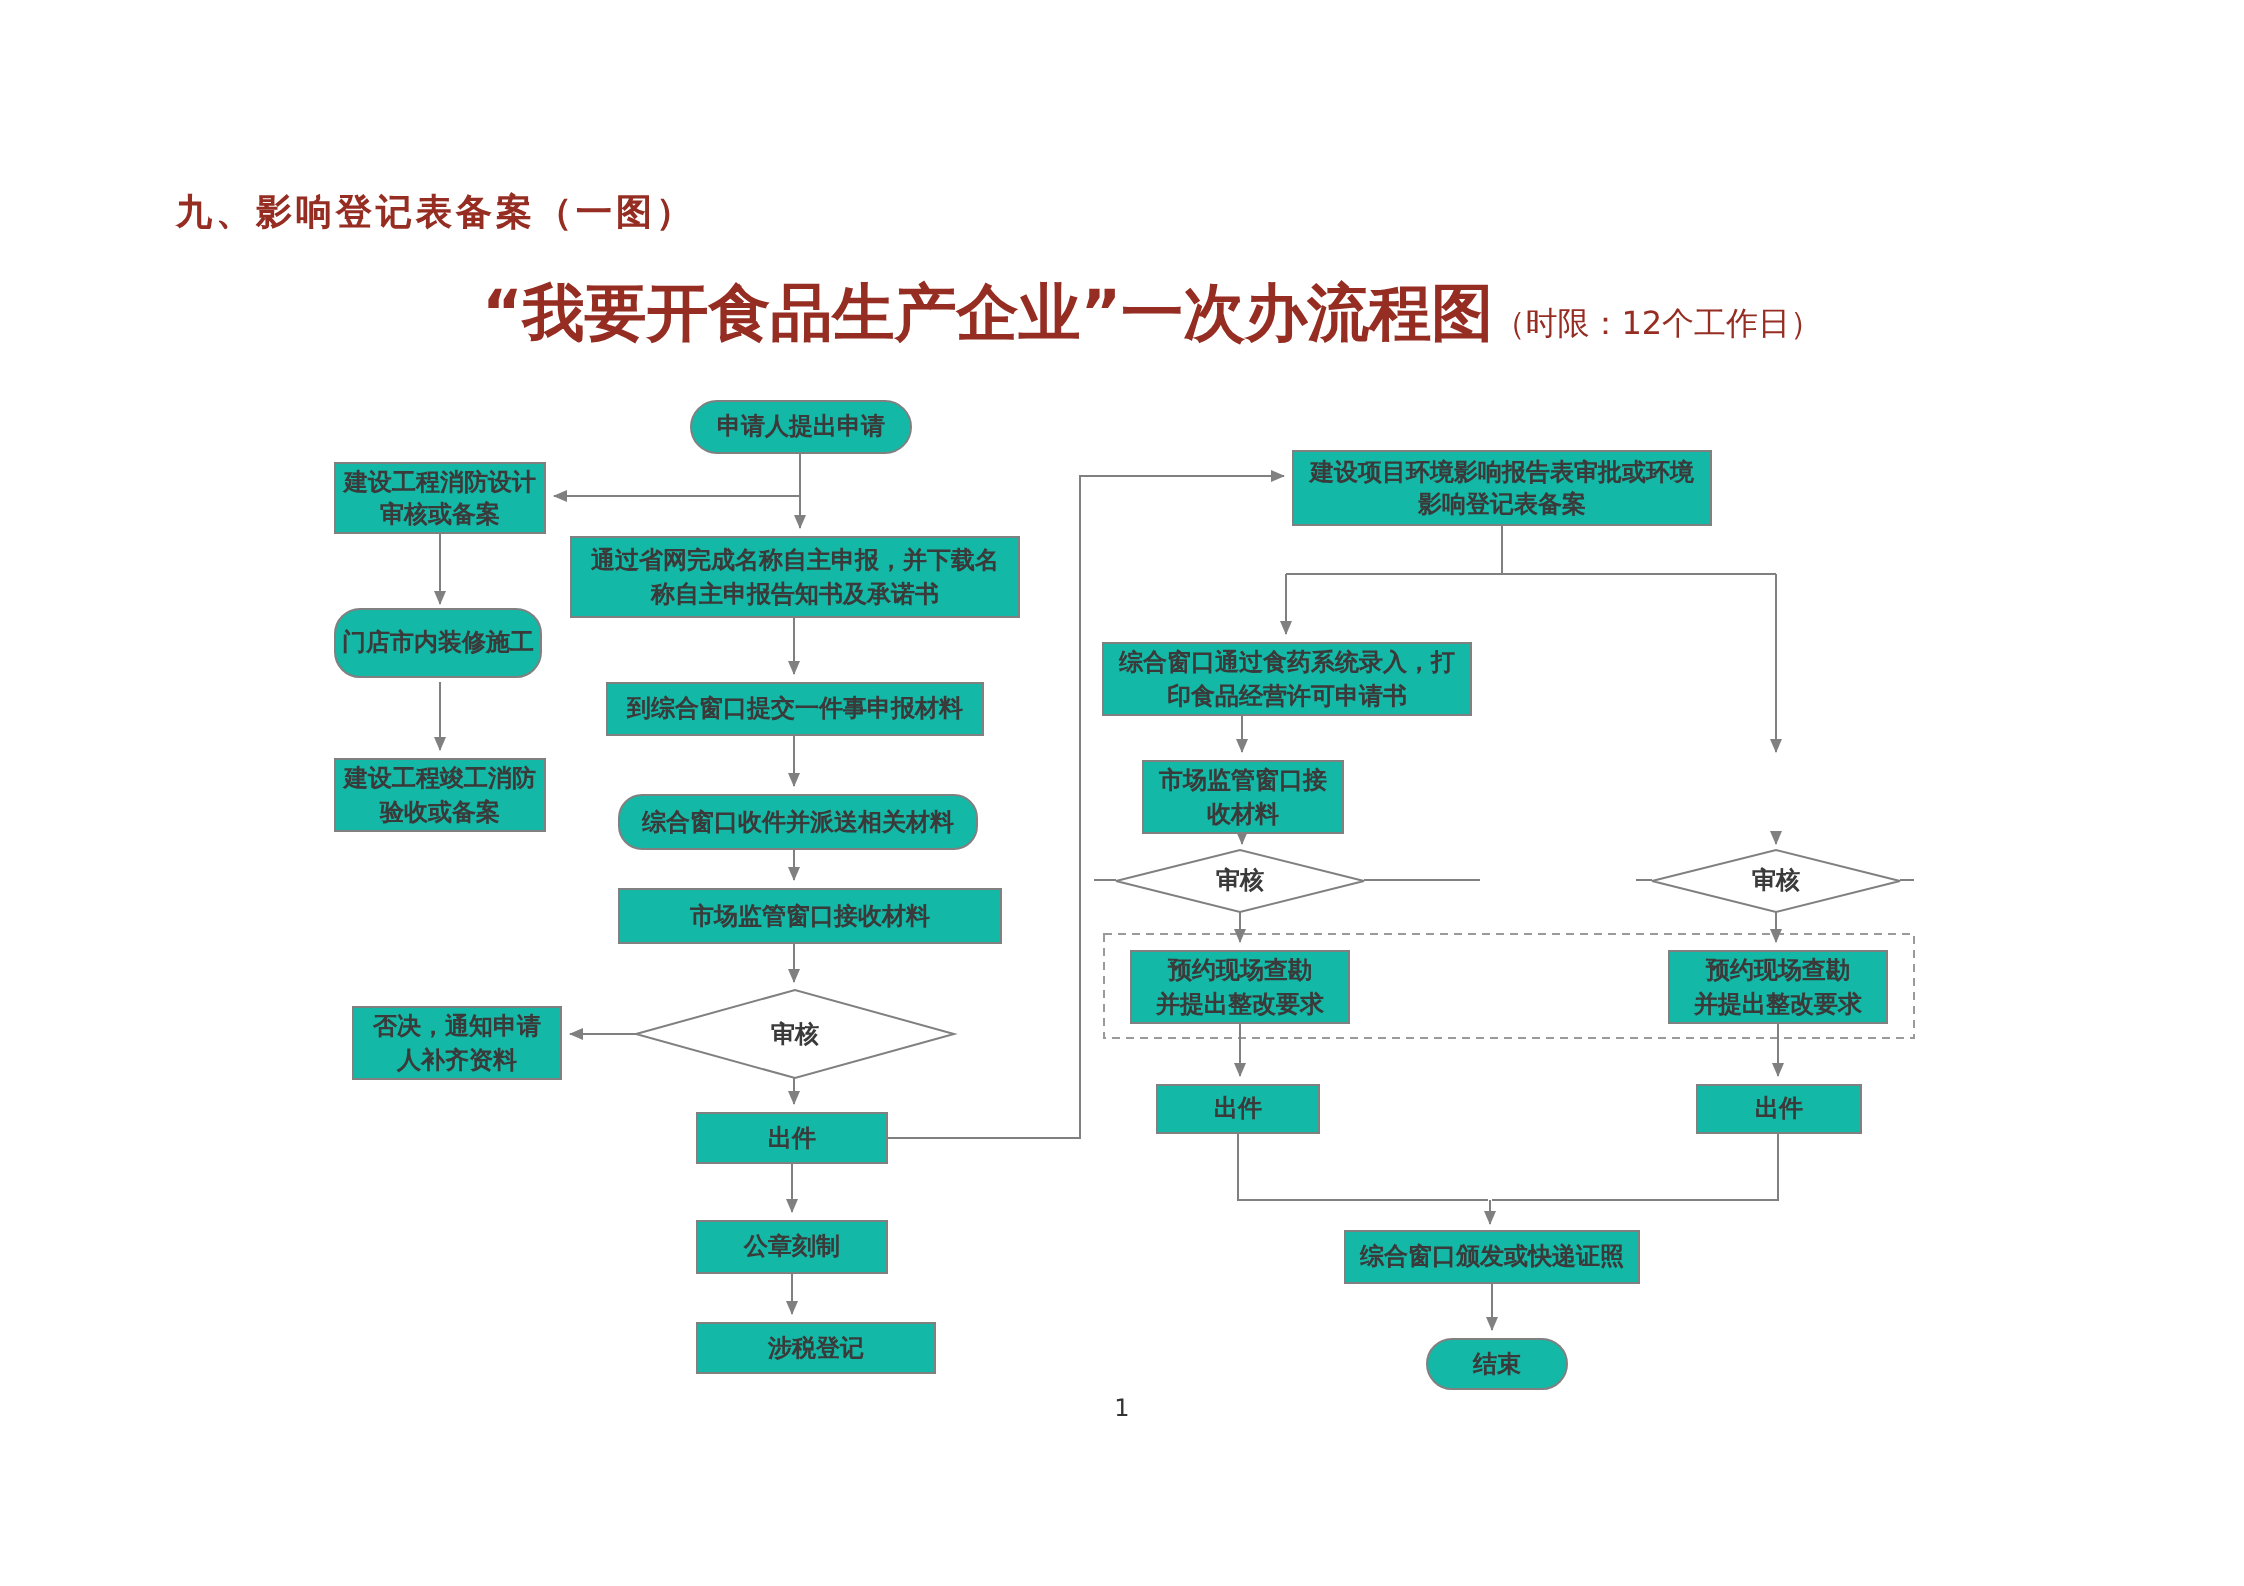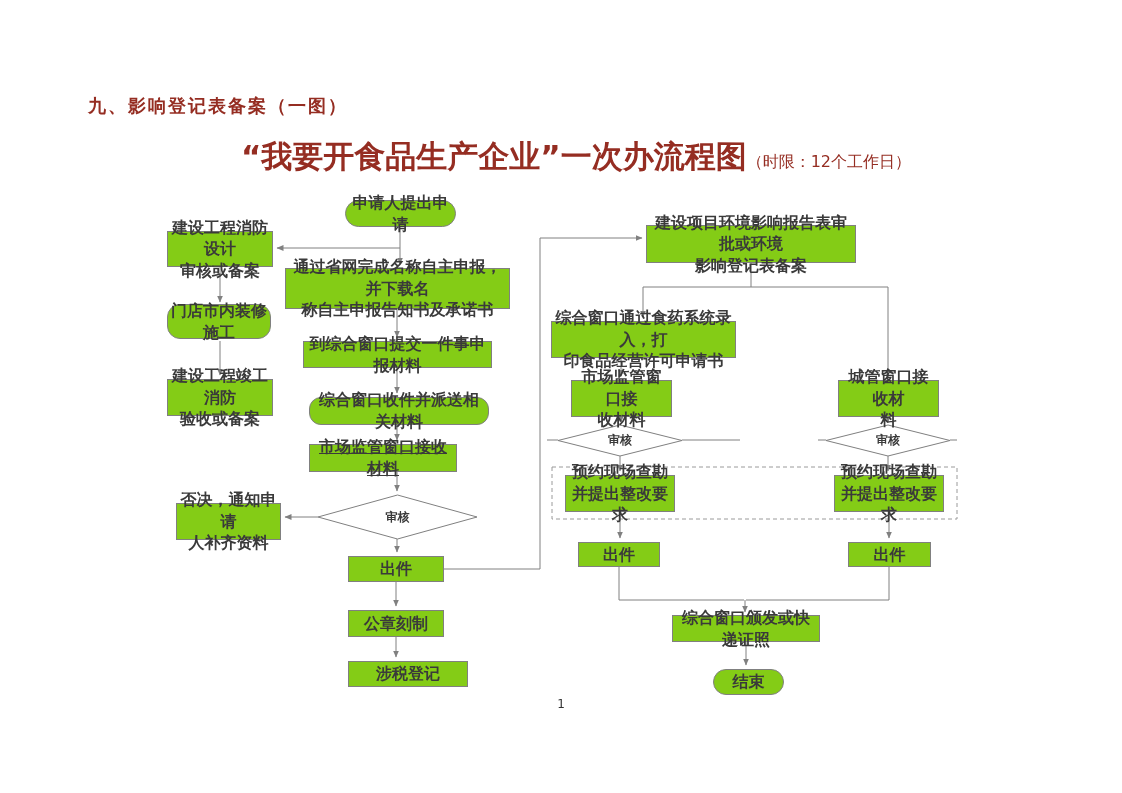--- a/index.html
+++ b/index.html
@@ -12,22 +12,22 @@
   .title-line { position:absolute; left:30px; right:0; top:136px; text-align:center;
                 color:var(--title-color,#952d22); }
   .title-main { font-size:31px; font-weight:bold; }
   .title-suffix { font-size:16px; }
 
   svg.connectors { position:absolute; left:0; top:0; }
   .connectors line, .connectors polyline { stroke:var(--line-color,#808080); stroke-width:1; fill:none; }
   .connectors polygon.diamond { fill:#ffffff; stroke:var(--line-color,#808080); stroke-width:1; }
   .connectors rect.dashed { fill:none; stroke:#9a9a9a; stroke-width:1; stroke-dasharray:4 3; }
 
-  .node { position:absolute; background:#84cc16; border:1px solid var(--box-border,#808080);
-          color:var(--box-text,#3a3a3a); font-size:16px; font-weight:bold; line-height:1.35;
+  .node { position:absolute; background:#14b8a6; border:1px solid var(--box-border,#808080);
+          color:var(--box-text,#3a3a3a); font-size:12px; font-weight:bold; line-height:1.35;
           display:flex; align-items:center; justify-content:center; text-align:center;
           white-space:pre-line; padding:1px 2px; }
   .stadium { border-radius:14px; }
   .dlabel { position:absolute; display:flex; align-items:center; justify-content:center;
             font-size:12px; font-weight:bold; color:var(--box-text,#3a3a3a); }
   .page-number { position:absolute; left:0; right:0; top:697px; text-align:center;
                  font-size:12px; color:#333; }
 </style>
 </head>
 <body>
@@ -93,39 +93,37 @@
   <div class="node" style="left:167px;top:231px;width:106px;height:36px;">建设工程消防设计
 审核或备案</div>
   <div class="node" style="left:167px;top:304px;width:104px;height:35px;border-radius:13px;">门店市内装修施工</div>
   <div class="node" style="left:167px;top:379px;width:106px;height:37px;">建设工程竣工消防
 验收或备案</div>
 
   <div class="node" style="left:285px;top:268px;width:225px;height:41px;">通过省网完成名称自主申报，并下载名
 称自主申报告知书及承诺书</div>
   <div class="node" style="left:303px;top:341px;width:189px;height:27px;">到综合窗口提交一件事申报材料</div>
   <div class="node" style="left:309px;top:397px;width:180px;height:28px;border-radius:12px;">综合窗口收件并派送相关材料</div>
-  <div class="node" style="left:309px;top:444px;width:148px;height:28px;text-decoration:underline;">市场监管窗口接收材料</div>
+  <div class="node" style="left:309px;top:444px;width:192px;height:28px;">市场监管窗口接收材料</div>
 
   <div class="dlabel" style="left:357px;top:505px;width:81px;height:24px;">审核</div>
 
   <div class="node" style="left:176px;top:503px;width:105px;height:37px;">否决，通知申请
 人补齐资料</div>
 
   <div class="node" style="left:348px;top:556px;width:96px;height:26px;">出件</div>
   <div class="node" style="left:348px;top:610px;width:96px;height:27px;">公章刻制</div>
   <div class="node" style="left:348px;top:661px;width:120px;height:26px;">涉税登记</div>
 
   <div class="node" style="left:646px;top:225px;width:210px;height:38px;">建设项目环境影响报告表审批或环境
 影响登记表备案</div>
   <div class="node" style="left:551px;top:321px;width:185px;height:37px;">综合窗口通过食药系统录入，打
 印食品经营许可申请书</div>
   <div class="node" style="left:571px;top:380px;width:101px;height:37px;">市场监管窗口接
 收材料</div>
-  <div class="node" style="left:838px;top:380px;width:101px;height:37px;">城管窗口接收材
-料</div>
 
   <div class="dlabel" style="left:580px;top:429px;width:80px;height:23px;">审核</div>
   <div class="dlabel" style="left:848px;top:429px;width:80px;height:23px;">审核</div>
 
   <div class="node" style="left:565px;top:475px;width:110px;height:37px;">预约现场查勘
 并提出整改要求</div>
   <div class="node" style="left:834px;top:475px;width:110px;height:37px;">预约现场查勘
 并提出整改要求</div>
 
   <div class="node" style="left:578px;top:542px;width:82px;height:25px;">出件</div>

